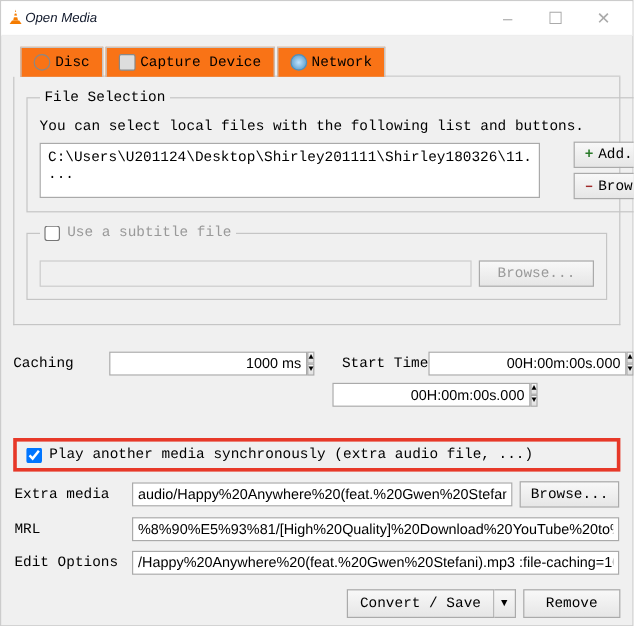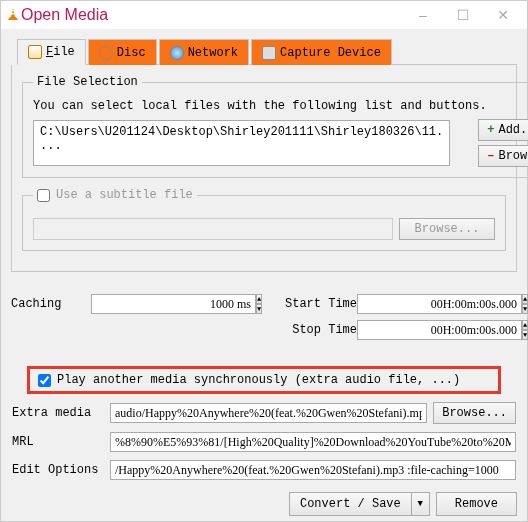--- a/index.html
+++ b/index.html
@@ -1,19 +1,19 @@
 <!DOCTYPE html>
 <html><head>
 <meta charset="utf-8">
 <style>
   * { box-sizing: border-box; margin: 0; padding: 0; }
   body { font-family: "SimSun", "Courier New", monospace; font-size: 12px; background: #fff; color: #000; }
   .window { width: 528px; height: 522px; background: #f0f0f0; border: 1px solid #ccc; display: flex; flex-direction: column; }
   .titlebar { height: 30px; background: #fff; display: flex; align-items: center; padding: 0 4px; border-bottom: 1px solid #eee; }
-  .titlebar .title { font-family: "Segoe UI", Tahoma, sans-serif; color: #be185d; font-size: 16px; }
+  .titlebar .title { font-family: "Segoe UI", Tahoma, sans-serif; color: #0f172a; font-size: 11px; font-style: italic; }
   .titlebar .spacer { flex: 1; }
   .winbtn { width: 40px; height: 28px; display: flex; align-items: center; justify-content: center; color: #aaa; font-size: 14px; font-family: sans-serif; }
   .content { flex: 1; padding: 8px 10px 10px 10px; display: flex; flex-direction: column; }
   .tabs { display: flex; border-bottom: 1px solid #c5c5c5; margin-left: 6px; }
   .tab { padding: 5px 10px; border: 1px solid #c5c5c5; background: #f97316; display: flex; align-items: center; gap: 4px; margin-right: 2px; border-bottom: none; position: relative; top: 1px; }
   .tab.active { background: #f0f0f0; border-bottom: 1px solid #f0f0f0; }
   .tab .ticon { width: 14px; height: 14px; border: 1px solid #888; border-radius: 50%; display: inline-block; }
   .tab .ticon.file { border-radius: 2px; border: 1px solid #c07800; background: linear-gradient(#fff,#ffe0a0); }
   .tab .ticon.net { border-radius: 50%; background: radial-gradient(#bfe3ff,#4a90c2); border-color:#4a90c2; }
   .tab .ticon.cap { border-radius: 2px; background: #ddd; border-color:#888; }
@@ -26,26 +26,26 @@
   button, .btn { font-family: inherit; font-size: 12px; background: linear-gradient(#f8f8f8,#e6e6e6); border: 1px solid #aaa; padding: 3px 8px; display: flex; align-items: center; gap: 4px; cursor: default; }
   .btn.small { width: 66px; justify-content: flex-start; }
   .btn .bicon { width: 12px; height: 12px; display:inline-flex; align-items:center; justify-content:center; font-weight:bold; color:#2a7a2a; }
   .btn .bicon.minus { color:#a02a2a; }
   .disabled, .disabled * { color: #999; }
   .subtitle-field { display: flex; margin-top: 6px; gap: 6px; }
   .subtitle-field input[type=text] { flex: 1; height: 22px; background: #f0f0f0; border: 1px solid #ccc; padding: 0 4px; }
   .browse-dis { width: 96px; }
   .redbox { border: 3px solid #e73828; }
   .redbox1 { padding: 4px 8px; margin: 6px 0; width: 168px; }
-  .redbox2 { padding: 4px 8px; margin: 4px 16px; }
+  .redbox2 { padding: 4px 8px; margin: 4px 0; }
   .chk { display: flex; align-items: center; gap: 6px; }
   .chk input { width: 13px; height: 13px; }
   .optgrid { display: grid; grid-template-columns: 80px 100px 1fr 80px 160px; row-gap: 6px; align-items: center; margin: 22px 0; }
   .optgrid .label { }
-  input.txt { height: 20px; border: 1px solid #aaa; background: #fff; padding: 0 4px; font-family: Liberation Serif, serif; font-size: 12px; }
+  input.txt { height: 20px; border: 1px solid #aaa; background: #fff; padding: 0 4px; font-family: Liberation Sans, sans-serif; font-size: 12px; }
   .spinwrap { display: flex; }
   .spinwrap input { flex:1; text-align:right; }
   .spinbtns { width: 16px; display: flex; flex-direction: column; }
   .spinbtns div { flex:1; border:1px solid #aaa; background:linear-gradient(#f8f8f8,#e0e0e0); font-size:7px; display:flex; align-items:center; justify-content:center; line-height:1; }
   .formrow { display: flex; align-items: center; gap: 6px; margin: 4px 1px; }
   .formrow .lbl { width: 92px; }
   .formrow input.full { flex: 1; }
   .bottom { margin-top: auto; display: flex; justify-content: flex-end; gap: 6px; padding-top: 8px; }
   .combo { display:flex; }
   .combo .main { border:1px solid #aaa; background:linear-gradient(#f8f8f8,#e6e6e6); padding:4px 10px; }
@@ -67,35 +67,31 @@
     <span class="title">Open Media</span>
     <span class="spacer"></span>
     <div class="winbtn">–</div>
     <div class="winbtn">☐</div>
     <div class="winbtn">✕</div>
   </div>
 
   <div class="content">
 
     <div class="tabs">
-      <div class="tab active">
-        <span class="ticon file"></span>
-        <span><u>F</u>ile</span>
-      </div>
       <div class="tab">
         <span class="ticon"></span>
         <span>Disc</span>
       </div>
       <div class="tab">
+        <span class="ticon cap"></span>
+        <span>Capture Device</span>
+      </div>
+      <div class="tab">
         <span class="ticon net"></span>
         <span>Network</span>
-      </div>
-      <div class="tab">
-        <span class="ticon cap"></span>
-        <span>Capture Device</span>
       </div>
     </div>
 
     <div class="panel">
       <fieldset>
         <legend>File Selection</legend>
         <div style="margin-bottom:6px;">You can select local files with the following list and buttons.</div>
         <div class="row">
           <div class="filelist">
             <span>C:\Users\U201124\Desktop\Shirley201111\Shirley180326\11. ...</span>
@@ -145,21 +141,20 @@
         <input class="txt" value="00H:00m:00s.000" style="">
         <div class="spinbtns">
             <div>▲</div>
             <div>▼</div>
           </div>
       </div>
 
       <span></span>
         <span></span>
         <span></span>
-      <span class="label" style="text-align:right;">Stop Time</span>
       <div class="spinwrap">
         <input class="txt" value="00H:00m:00s.000" style="">
         <div class="spinbtns">
             <div>▲</div>
             <div>▼</div>
           </div>
       </div>
     </div>
 
     <div class="redbox redbox2">

